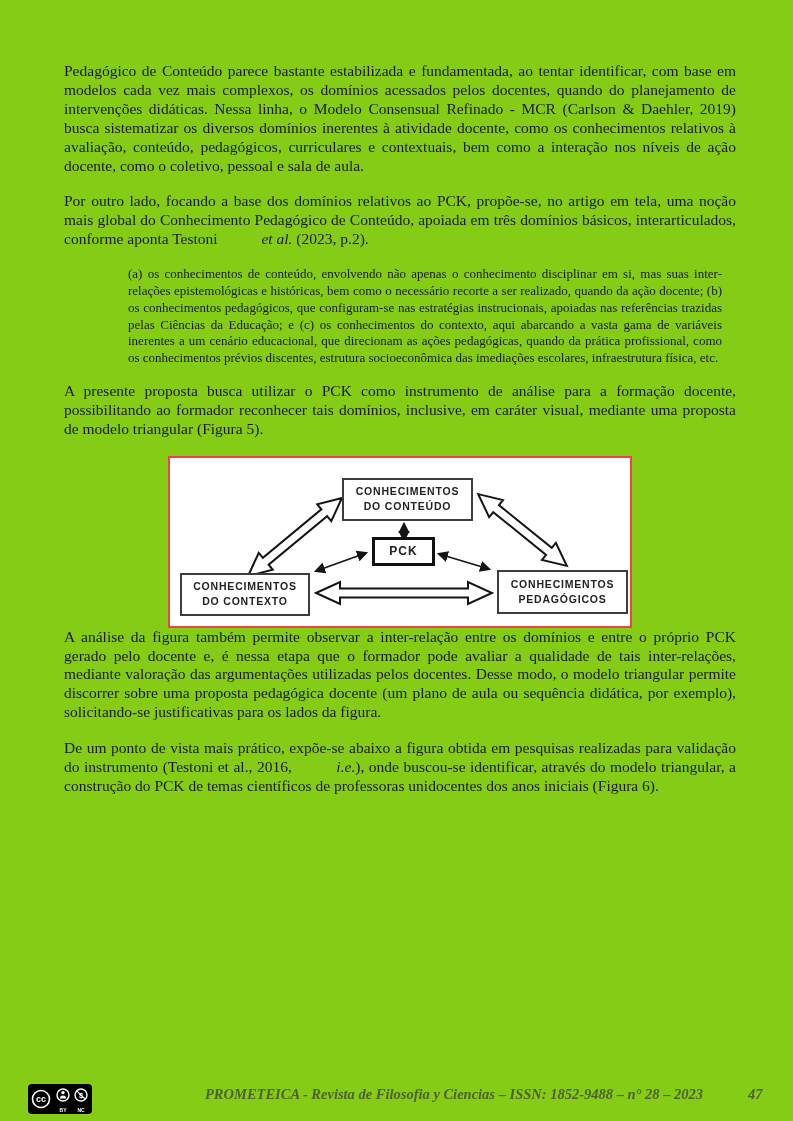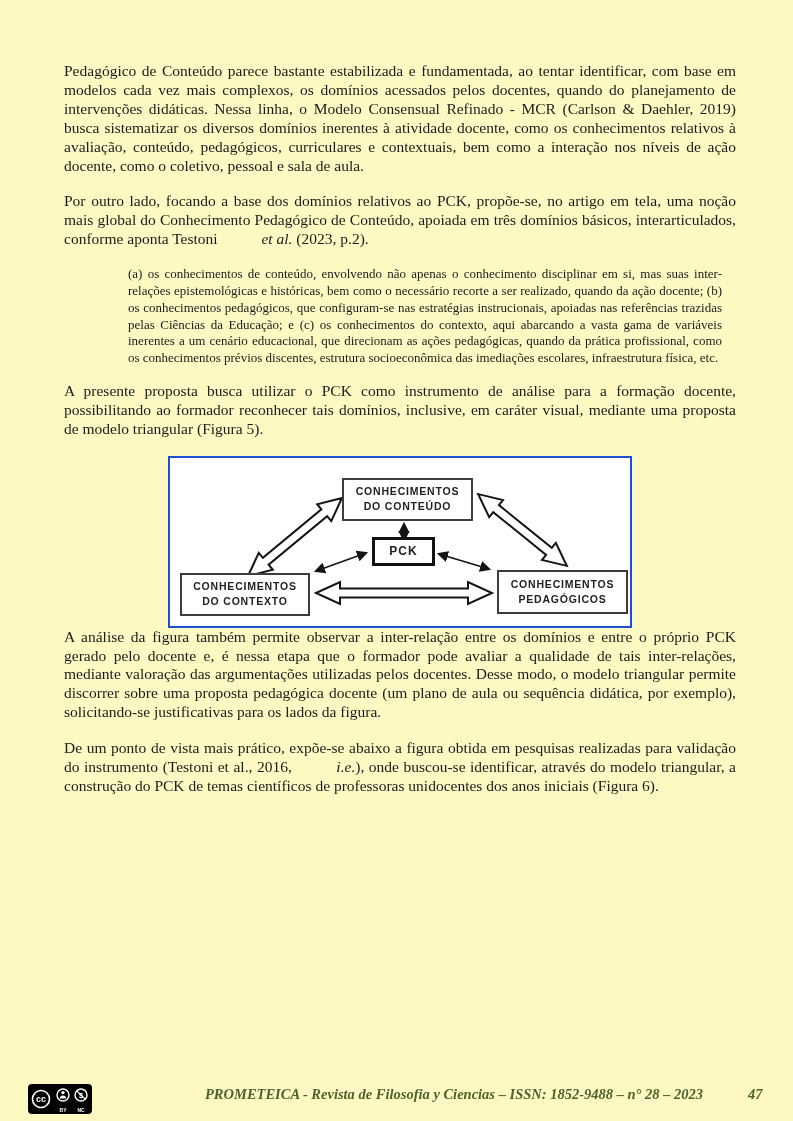--- a/index.html
+++ b/index.html
@@ -1,34 +1,34 @@
 <!DOCTYPE html>
 <html><head>
 <meta charset="utf-8">
 <style>
   html,body { margin:0; padding:0; background:#ffffff; }
   .page {
     position:relative; width:793px; height:1121px; margin:0 auto;
-    background:#fef9c3; overflow:hidden;
+    background:#84cc16; overflow:hidden;
     font-family:"Liberation Serif", serif; color:#1b1b1b;
   }
   .content { padding:62px 57px 0 64px; }
   p.body {
     margin:0 0 17px 0; text-align:justify;
     font-size:15.5px; line-height:18.9px;
   }
   .quote {
     margin:0 14px 15px 64px; text-align:justify;
     font-size:13px; line-height:16.8px;
   }
   .caption { text-align:center; font-size:13.5px; margin:0 0 14px 0; }
   .fonte   { text-align:center; font-size:13.5px; margin:6px 0 16px 0; }
   .figure {
     position:relative; width:464px; height:172px; margin:0 auto;
-    border:2px solid #1d4ed8; box-sizing:border-box; background:#fff;
+    border:2px solid #ef4444; box-sizing:border-box; background:#fff;
   }
   .figure svg.arrows { position:absolute; left:0; top:0; }
   .fbox {
     position:absolute; box-sizing:border-box; background:#fff;
     border:2px solid #3d3d3d;
     display:flex; flex-direction:column; align-items:center; justify-content:center;
     font-family:"Liberation Sans", sans-serif; font-weight:bold;
     font-size:10.5px; letter-spacing:0.8px; color:#222; text-align:center;
     line-height:15px; z-index:2;
   }

